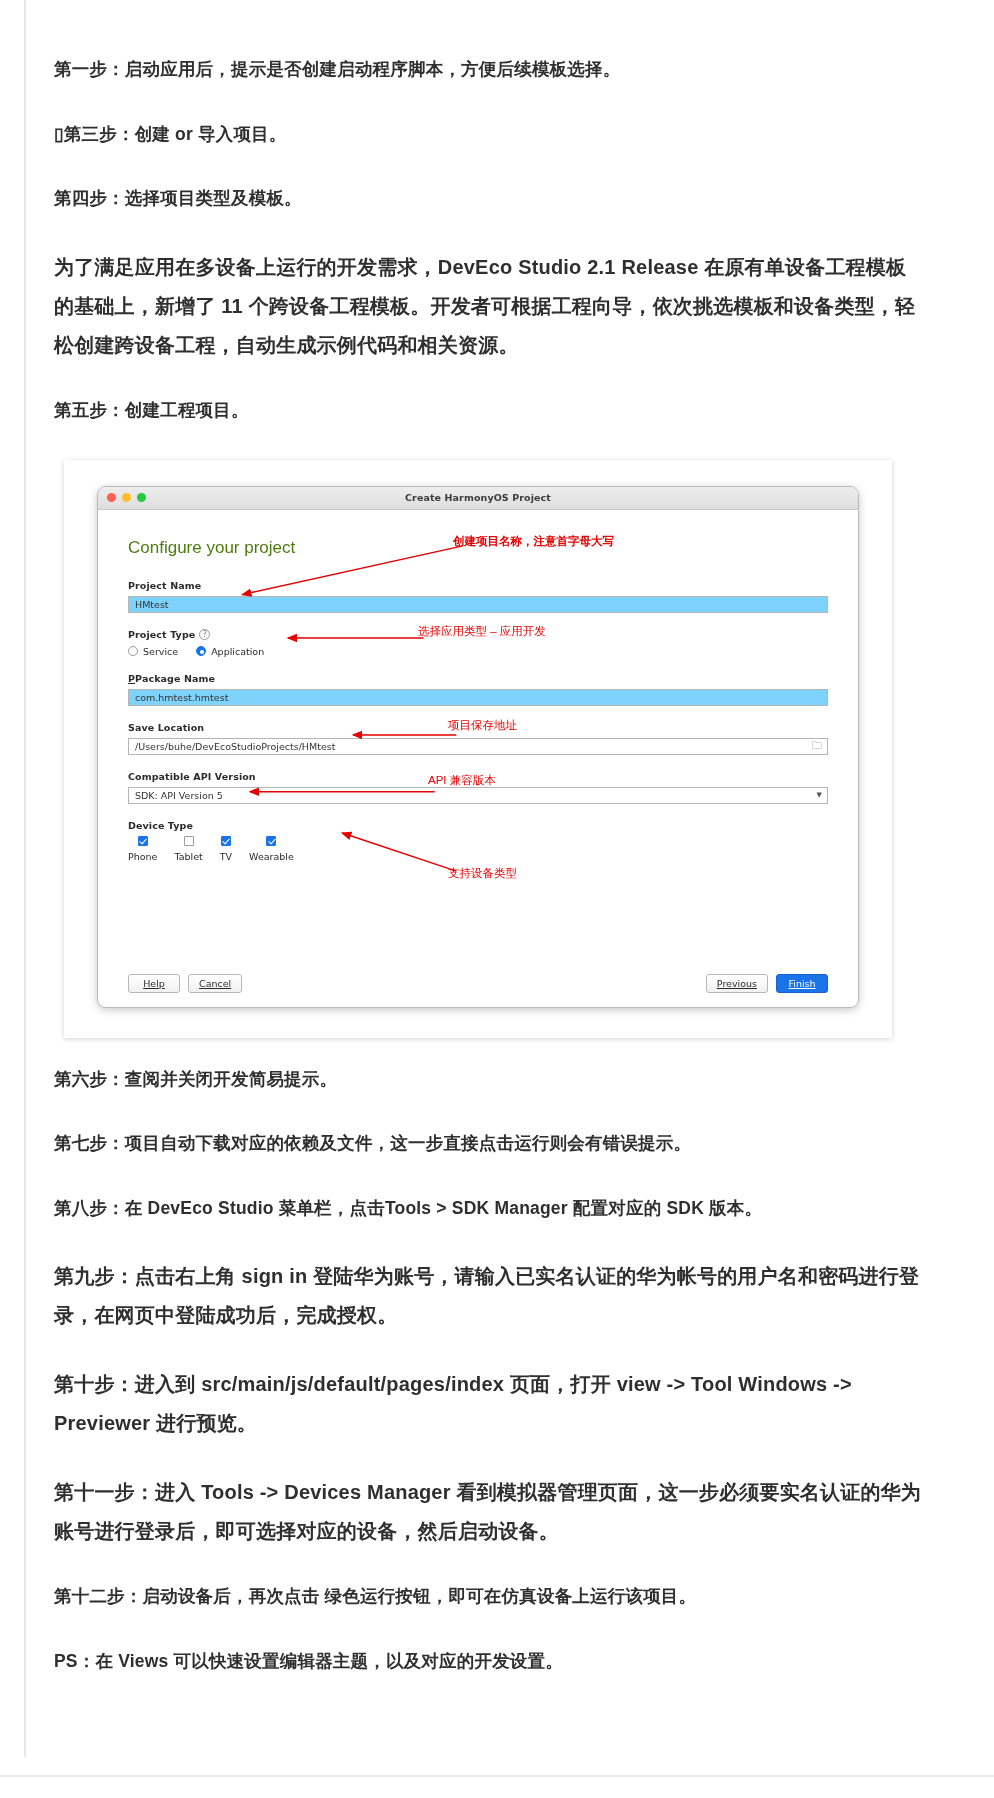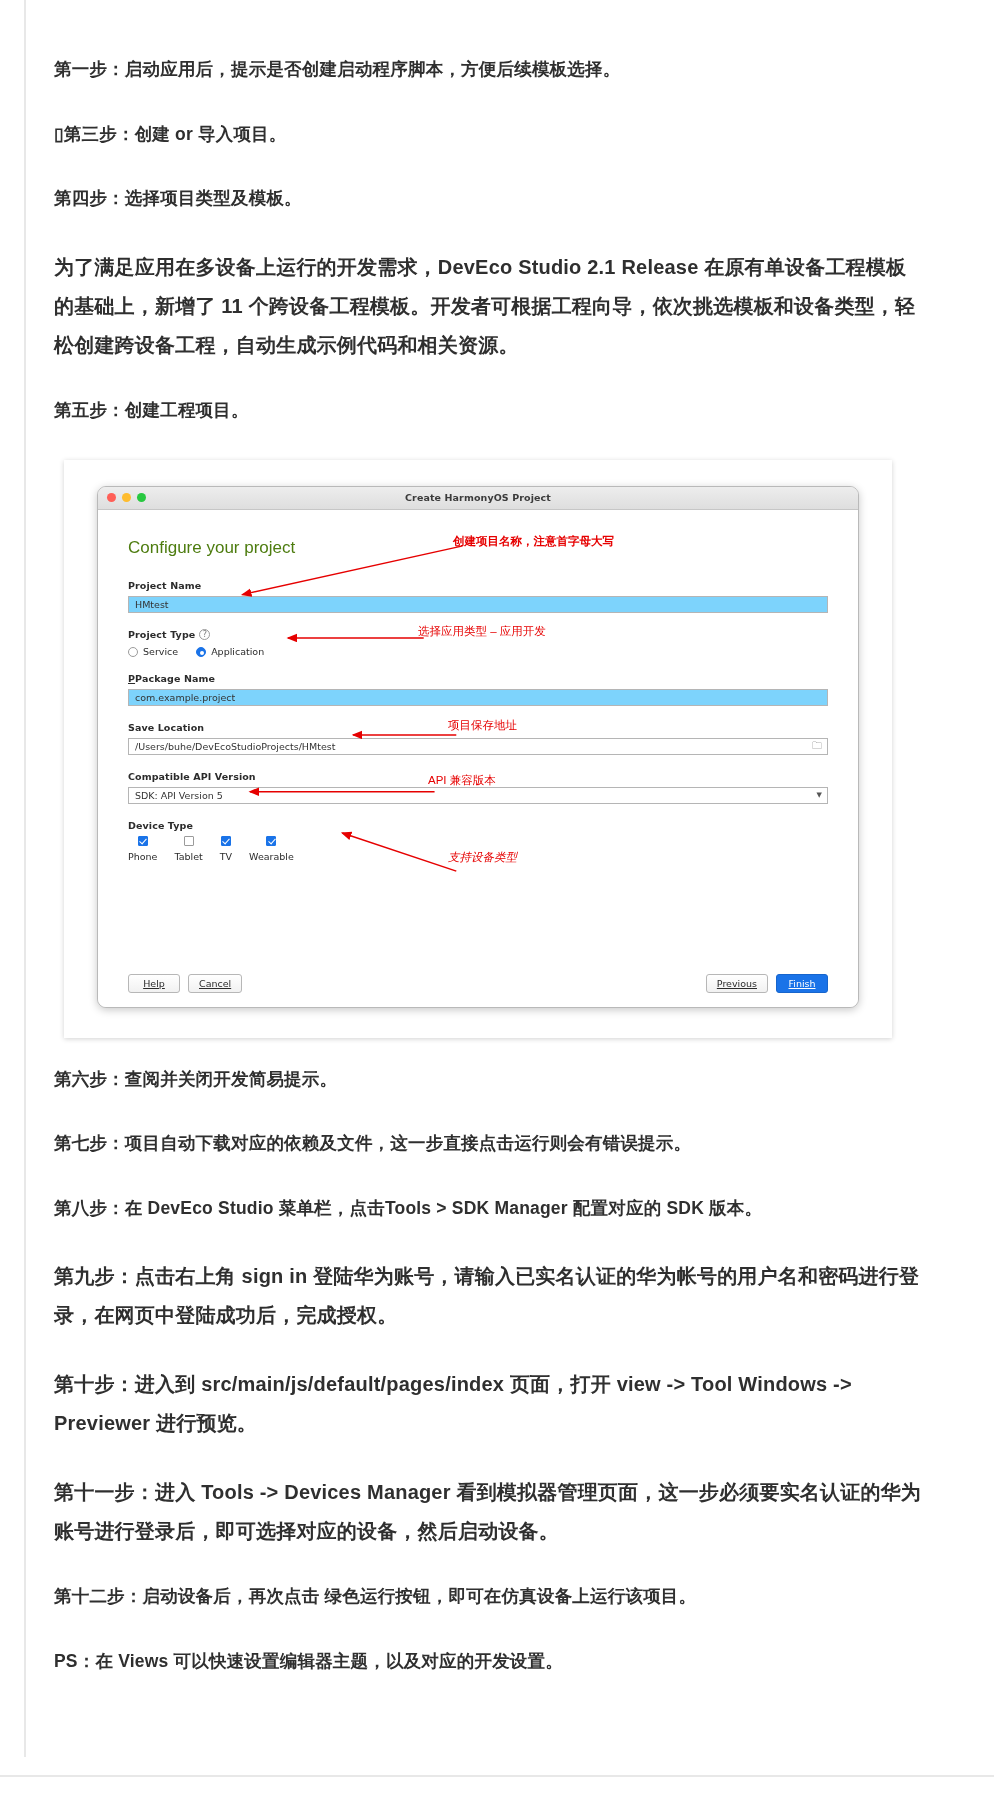--- a/index.html
+++ b/index.html
@@ -116,21 +116,21 @@
     background: #7dd3fc;
     font-size: 9.5px;
     color: #333;
     display: flex;
     align-items: center;
     padding: 0 6px;
     box-sizing: border-box;
     margin-bottom: 16px;
   }
   .row-inline { display: flex; align-items: center; gap: 18px; margin-bottom: 16px; }
-  .radio-wrap { display: flex; align-items: flex-end; gap: 5px; font-size: 9.5px; color: #2b2b2b;}
+  .radio-wrap { display: flex; align-items: flex-start; gap: 5px; font-size: 9.5px; color: #2b2b2b;}
   .radio {
     width: 10px; height: 10px; border-radius: 50%;
     border: 1px solid #9b9b9b; background: #fff;
     box-sizing: border-box; display: inline-block; position: relative;
   }
   .radio.checked { background: #1a73e8; border-color: #1a73e8; }
   .radio.checked::after {
     content: ""; position: absolute; left: 3px; top: 3px;
     width: 4px; height: 4px; border-radius: 50%; background: #fff;
   }
@@ -287,21 +287,21 @@
                 <span class="radio"></span>
                 <span>Service</span>
               </span>
               <span class="radio-wrap">
                 <span class="radio checked"></span>
                 <span>Application</span>
               </span>
             </div>
 
             <div class="field-label"><span class="mn">P</span><span>Package Name</span></div>
-            <div class="text-input">com.example.project</div>
+            <div class="text-input">com.hmtest.hmtest</div>
 
             <div class="field-label">Save Location</div>
             <div class="folder-input">
               <span>/Users/buhe/DevEcoStudioProjects/HMtest</span>
               <span class="folder-ico">🗀</span>
             </div>
 
             <div class="field-label">Compatible API Version</div>
             <div class="select-input">
               <span>SDK: API Version 5</span>
@@ -338,21 +338,21 @@
                 <line x1="335" y1="35" x2="133" y2="82" stroke="#e60000" stroke-width="1.4" marker-end="url(#ah)"></line>
                 <line x1="300" y1="124" x2="175" y2="124" stroke="#e60000" stroke-width="1.4" marker-end="url(#ah)"></line>
                 <line x1="330" y1="218" x2="235" y2="218" stroke="#e60000" stroke-width="1.4" marker-end="url(#ah)"></line>
                 <line x1="310" y1="273" x2="140" y2="273" stroke="#e60000" stroke-width="1.4" marker-end="url(#ah)"></line>
                 <line x1="330" y1="350" x2="225" y2="313" stroke="#e60000" stroke-width="1.4" marker-end="url(#ah)"></line>
               </svg>
               <span class="anno-text" style="left:355px; top:24px;font-weight:bold;">创建项目名称，注意首字母大写</span>
               <span class="anno-text" style="left:320px; top:114px;">选择应用类型 – 应用开发</span>
               <span class="anno-text" style="left:350px; top:208px;">项目保存地址</span>
               <span class="anno-text" style="left:330px; top:263px;">API 兼容版本</span>
-              <span class="anno-text" style="left:350px; top:340px;font-style:italic;">支持设备类型</span>
+              <span class="anno-text" style="left:350px; top:356px;">支持设备类型</span>
             </div>
           </div>
 
           <div class="dlg-footer">
             <div class="btn-group">
               <span class="btn">
                   <span class="mn">Help</span>
                 </span>
               <span class="btn">
                   <span class="mn">Cancel</span>

